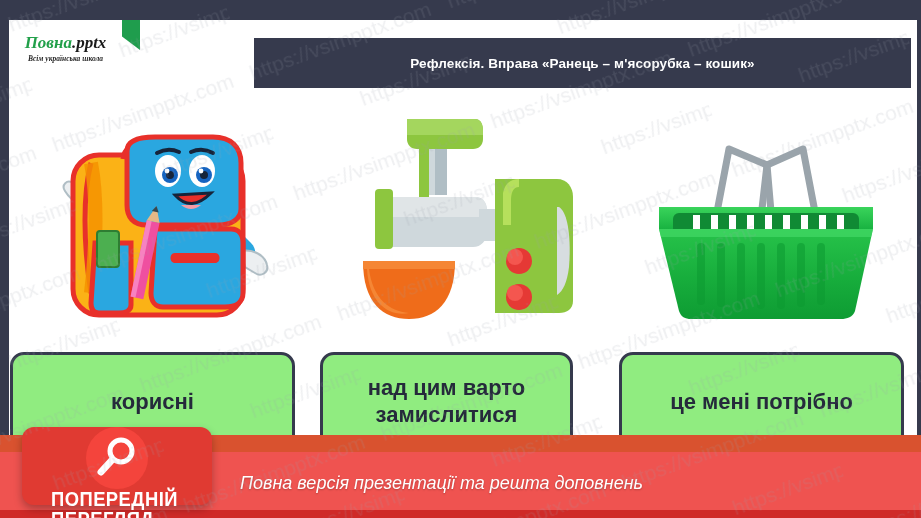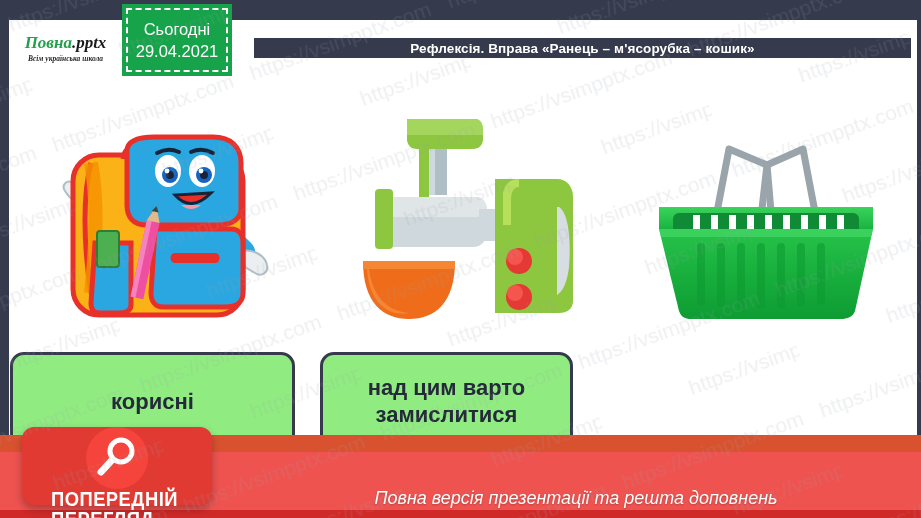--- a/index.html
+++ b/index.html
@@ -78,21 +78,21 @@
   }
   .date-line{
     color:#ffffff;font-size:16.5px;font-weight:normal;
     line-height:1.35;position:relative;z-index:2;
     white-space:nowrap;
   }
 
   
   .header-bar{
     position:absolute;left:254px;top:38px;
-    width:657px;height:20px;
+    width:657px;height:50px;
     background:#363a4d;
     z-index:5;
     display:flex;align-items:center;justify-content:center;
   }
   .header-title{
     color:#ffffff;font-size:13.5px;font-weight:bold;
     white-space:nowrap;letter-spacing:.1px;
   }
 
   
@@ -152,22 +152,22 @@
   .banner-base{
     position:absolute;left:0;bottom:0;
     width:921px;height:8px;
     background:#cf2a28;
     z-index:12;
   }
   .banner-text{
     position:absolute;left:240px;bottom:8px;
     width:672px;height:52px;
     z-index:13;
-    display:flex;flex-direction:column;
-    align-items:center;justify-content:flex-end;
+    display:flex;flex-direction:row;
+    align-items:center;justify-content:space-between;
     color:#ffffff;font-size:18px;font-style:italic;
     line-height:1.3;text-align:center;
     text-shadow:0 1px 2px rgba(0,0,0,.25);
   }
 
   
   .preview-badge{
     position:absolute;left:22px;bottom:13px;
     width:190px;height:78px;
     background:#e03a32;
@@ -211,24 +211,20 @@
 
   <div class="green-wedge"></div>
 
   <div class="logo-panel">
     <div class="logo-main">
       <span class="g">Повна</span><span>.pptx</span>
     </div>
     <div class="logo-sub">Всім українська школа</div>
   </div>
 
-  <div class="date-badge">
-    <div class="date-line">Сьогодні</div>
-    <div class="date-line">29.04.2021</div>
-  </div>
 
   <div class="header-bar">
     <div class="header-title">Рефлексія. Вправа «Ранець – м'ясорубка – кошик»</div>
   </div>
 
   <div class="content">
 
     <div class="illus-row">
 
       <div class="illus illus-1">
@@ -363,20 +359,23 @@
       </div>
     </div>
 
     <div class="boxes">
       <div class="box box-1">
         <div class="box-text">корисні</div>
       </div>
       <div class="box box-2">
         <div class="box-text">над цим варто замислитися</div>
       </div>
+      <div class="box box-3">
+        <div class="box-text">це мені потрібно</div>
+      </div>
     </div>
   </div>
 
   <div class="banner-dark"></div>
   <div class="banner-main"></div>
   <div class="banner-base"></div>
   <div class="banner-text">
     <div>Повна версія презентації та решта доповнень</div>
   </div>
 

